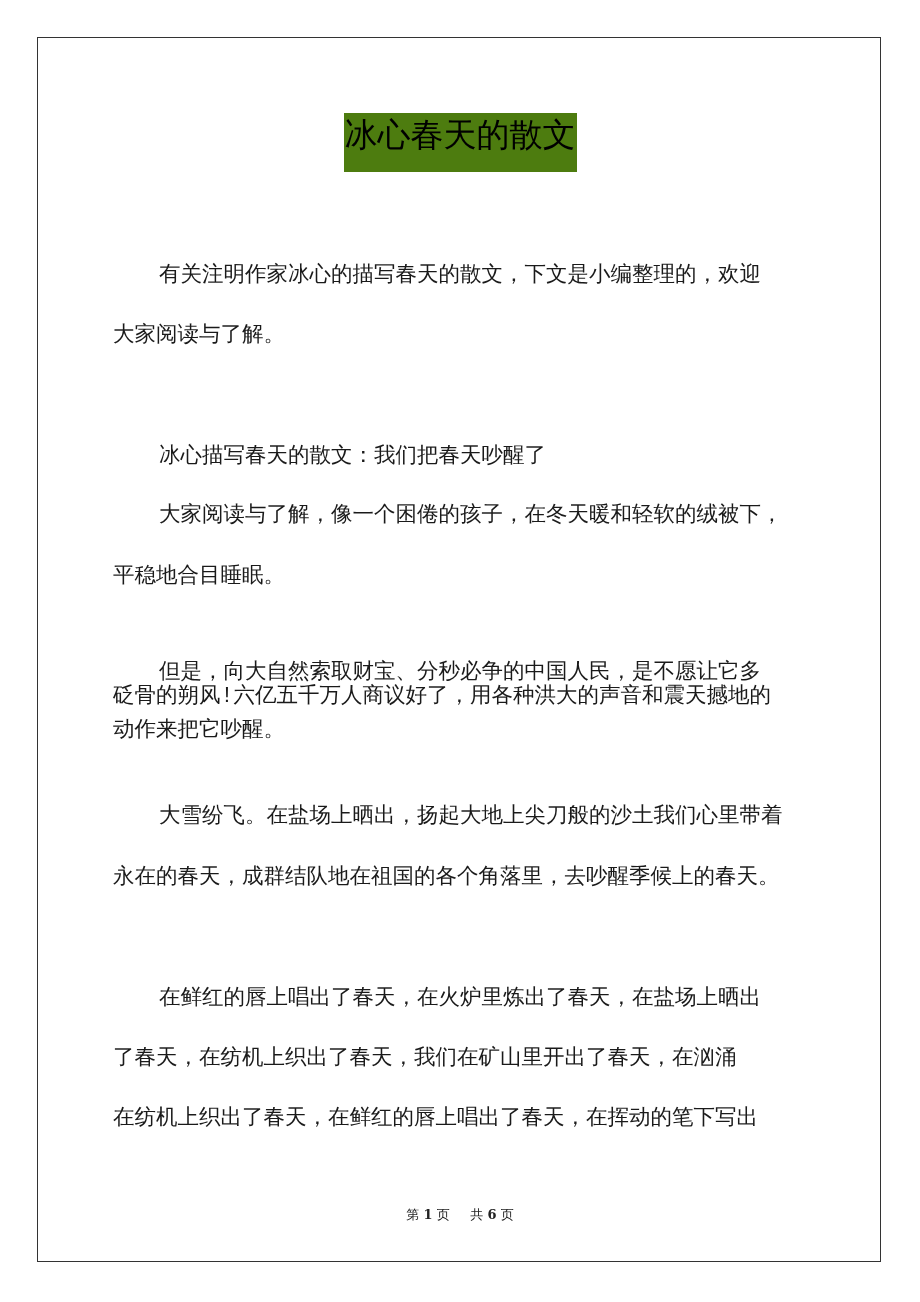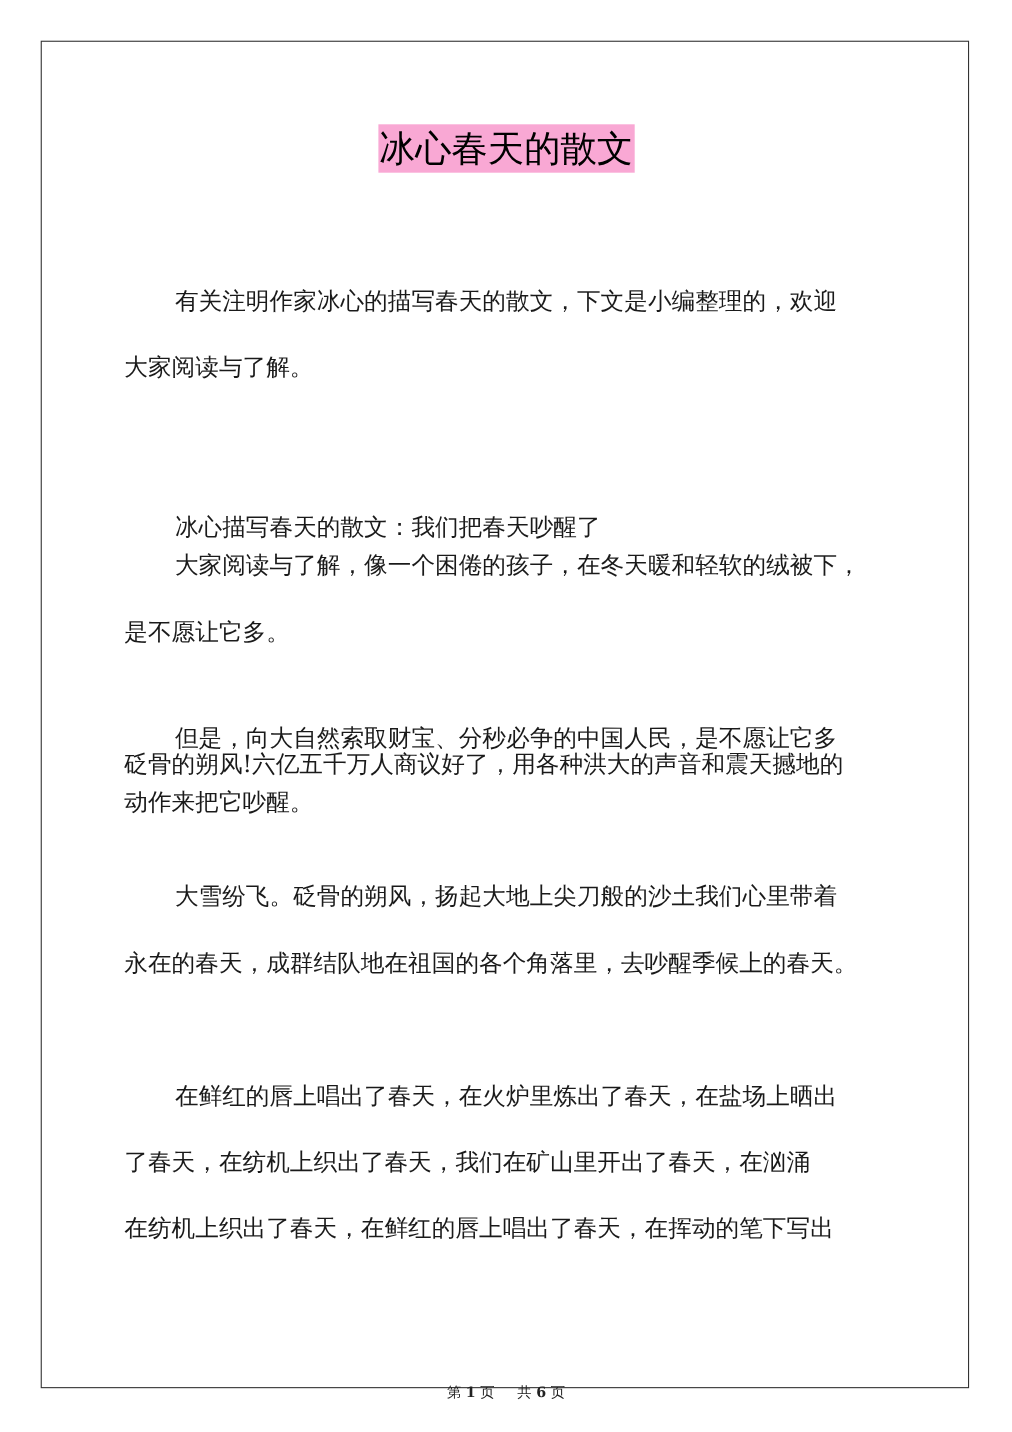--- a/index.html
+++ b/index.html
@@ -26,70 +26,71 @@
   }
   .title-wrap {
     position: absolute;
     left: 0;
     top: 113px;
     width: 920px;
     text-align: center;
   }
   .title {
     display: inline-block;
-    background: #f9a8d4;
+    background: #4d7c0f;
     font-family: "DejaVu Sans", "Liberation Sans", sans-serif;
     font-size: 33px;
     line-height: 44px;
-    height: 44px;
+    height: 59px;
     padding: 0 1px;
     color: #000000;
     letter-spacing: 0px;
   }
   .line {
     position: absolute;
     left: 113px;
     width: 700px;
     font-size: 21.5px;
     line-height: 30px;
     white-space: nowrap;
     color: #1a1a1a;
+    font-family: Liberation Mono, monospace;
   }
   .indent { left: 159px; }
   .footer {
     position: absolute;
     left: 0;
-    top: 1257px;
+    top: 1205px;
     width: 920px;
     text-align: center;
     font-size: 13px;
     line-height: 20px;
     color: #222222;
   }
   .footer b { font-weight: bold; }
 </style>
 </head>
 <body>
 
 <div class="page-frame"></div>
 
 <div class="title-wrap">
   <span class="title">冰心春天的散文</span>
 </div>
 
 <div>
   <div class="line indent" style="top:260px">有关注明作家冰心的描写春天的散文，下文是小编整理的，欢迎</div>
   <div class="line" style="top:320px">大家阅读与了解。</div>
-  <div class="line indent" style="top:465px">冰心描写春天的散文：我们把春天吵醒了</div>
+  <div class="line indent" style="top:441px">冰心描写春天的散文：我们把春天吵醒了</div>
   <div class="line indent" style="top:500px">大家阅读与了解，像一个困倦的孩子，在冬天暖和轻软的绒被下，</div>
-  <div class="line" style="top:561px">是不愿让它多。</div>
+  <div class="line" style="top:561px">平稳地合目睡眠。</div>
   <div class="line indent" style="top:657px">但是，向大自然索取财宝、分秒必争的中国人民，是不愿让它多</div>
   <div class="line" style="top:681px">砭骨的朔风!六亿五千万人商议好了，用各种洪大的声音和震天撼地的</div>
   <div class="line" style="top:715px">动作来把它吵醒。</div>
-  <div class="line indent" style="top:801px">大雪纷飞。砭骨的朔风，扬起大地上尖刀般的沙土我们心里带着</div>
+  <div class="line indent" style="top:801px">大雪纷飞。在盐场上晒出，扬起大地上尖刀般的沙土我们心里带着</div>
   <div class="line" style="top:862px">永在的春天，成群结队地在祖国的各个角落里，去吵醒季候上的春天。</div>
   <div class="line indent" style="top:983px">在鲜红的唇上唱出了春天，在火炉里炼出了春天，在盐场上晒出</div>
   <div class="line" style="top:1043px">了春天，在纺机上织出了春天，我们在矿山里开出了春天，在汹涌</div>
   <div class="line" style="top:1103px">在纺机上织出了春天，在鲜红的唇上唱出了春天，在挥动的笔下写出</div>
 </div>
 
 <div class="footer">
   <span>第</span>
   <b>1</b>
   <span>页</span>

